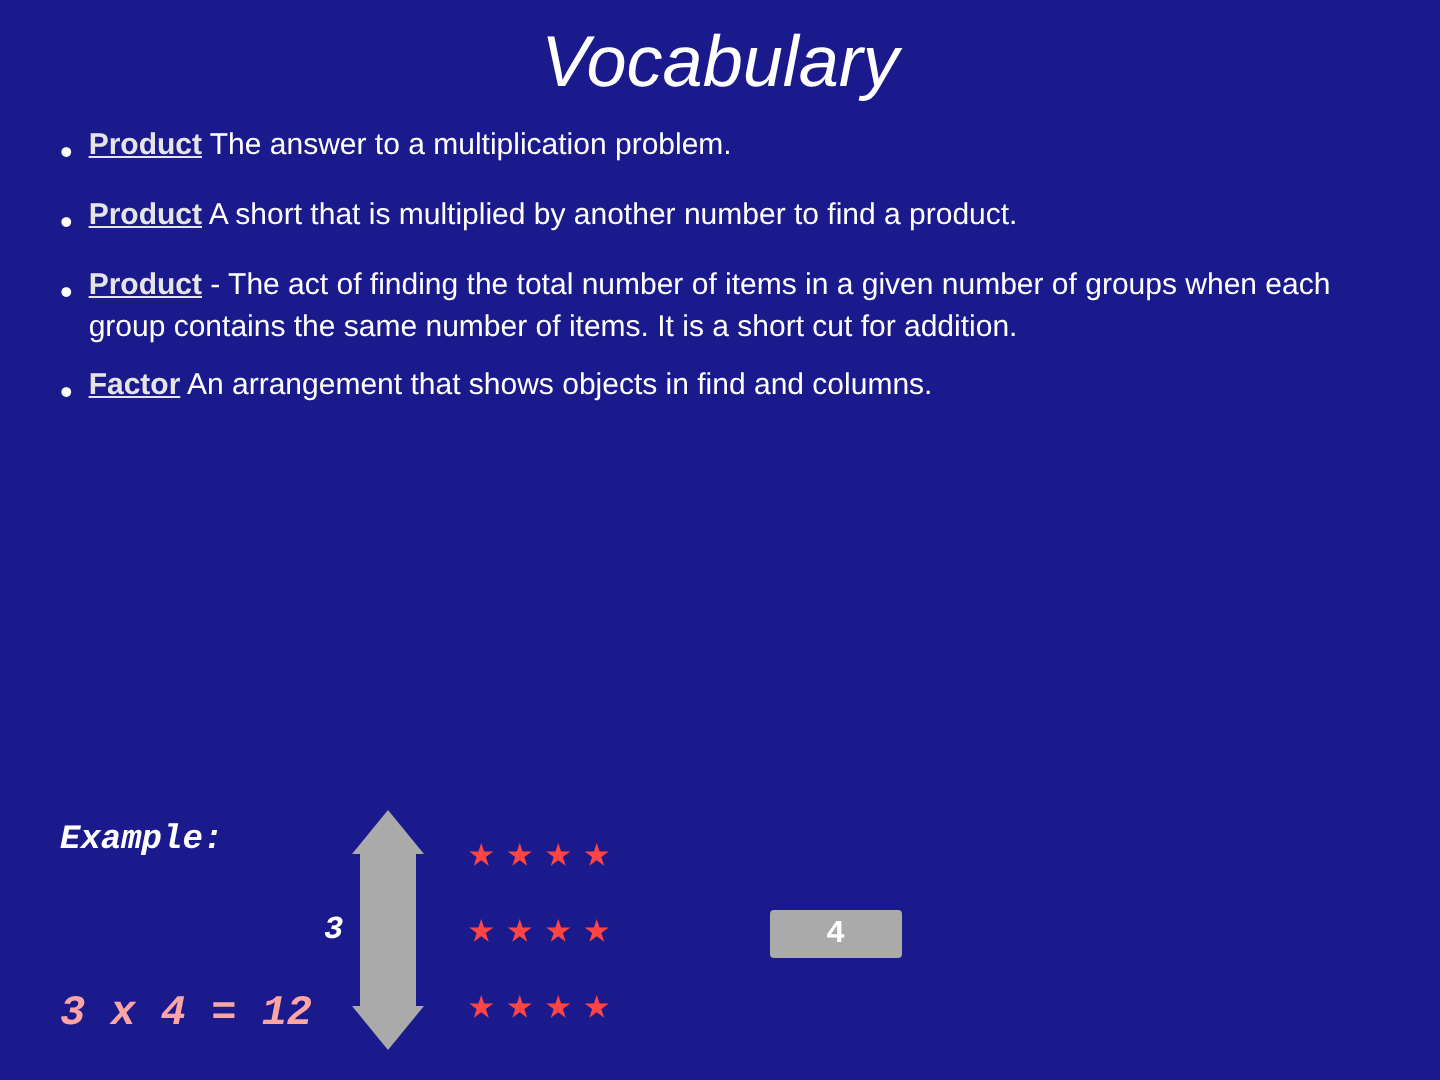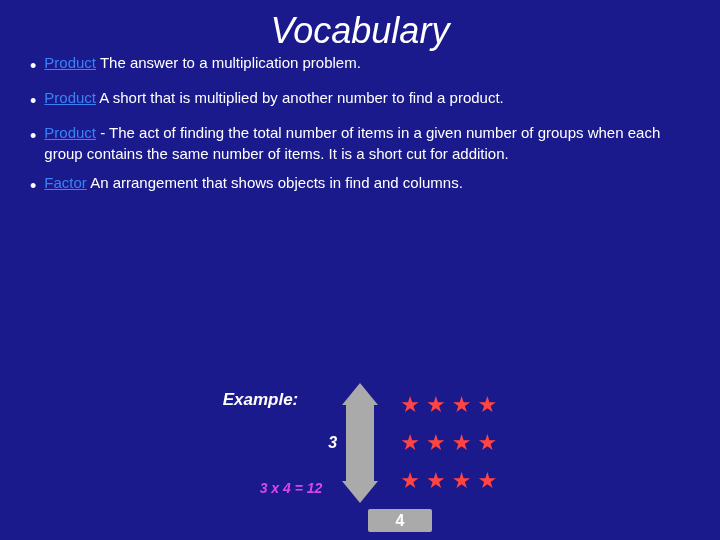--- a/index.html
+++ b/index.html
@@ -19,20 +19,21 @@
       padding: 10px 30px 10px 30px;
       display: flex;
       flex-direction: column;
     }
 
     .title {
       text-align: center;
       font-size: 36px;
       color: white;
       font-style: italic;
+      margin-bottom: 10px;
     }
 
     .content {
       flex: 1;
       display: flex;
       flex-direction: column;
       gap: 8px;
     }
 
     .bullet-item {
@@ -44,42 +45,41 @@
     }
 
     .bullet {
       color: white;
       font-size: 18px;
       margin-top: 2px;
       flex-shrink: 0;
     }
 
     .term {
-      color: #3b82f6;
+      color: #e5e5e5;
       text-decoration: underline;
-      font-weight: normal;
+      font-weight: bold;
     }
 
     .bullet-text {
       flex: 1;
     }
 
     .example-label {
       font-size: 17px;
       font-style: italic;
       font-weight: bold;
       color: white;
     }
 
     .equation-label {
-      font-size: 14px;
-      color: #d946ef;
-      font-style: italic;
-      font-weight: bold;
-      margin-left: 37px;
+      font-size: 21px;
+      color: #fca5a5;
+      font-style: italic;
+      font-weight: bold;
     }
 
     .arrow-col {
       display: flex;
       flex-direction: column;
       align-items: center;
       justify-content: center;
       width: 60px;
       position: relative;
       height: 130px;
@@ -156,23 +156,24 @@
       background-color: #aaaaaa;
       color: white;
       font-size: 16px;
       font-weight: bold;
       padding: 3px 28px;
       border-radius: 2px;
     }
 
     .bottom-full {
       display: flex;
-      flex-direction: column;
+      flex-direction: row;
       align-items: center;
       margin-top: 8px;
+      font-family: Liberation Mono, monospace;
     }
 
     .diagram-wrapper {
       display: flex;
       flex-direction: row;
       align-items: center;
       gap: 0;
     }
 
     .left-labels {

